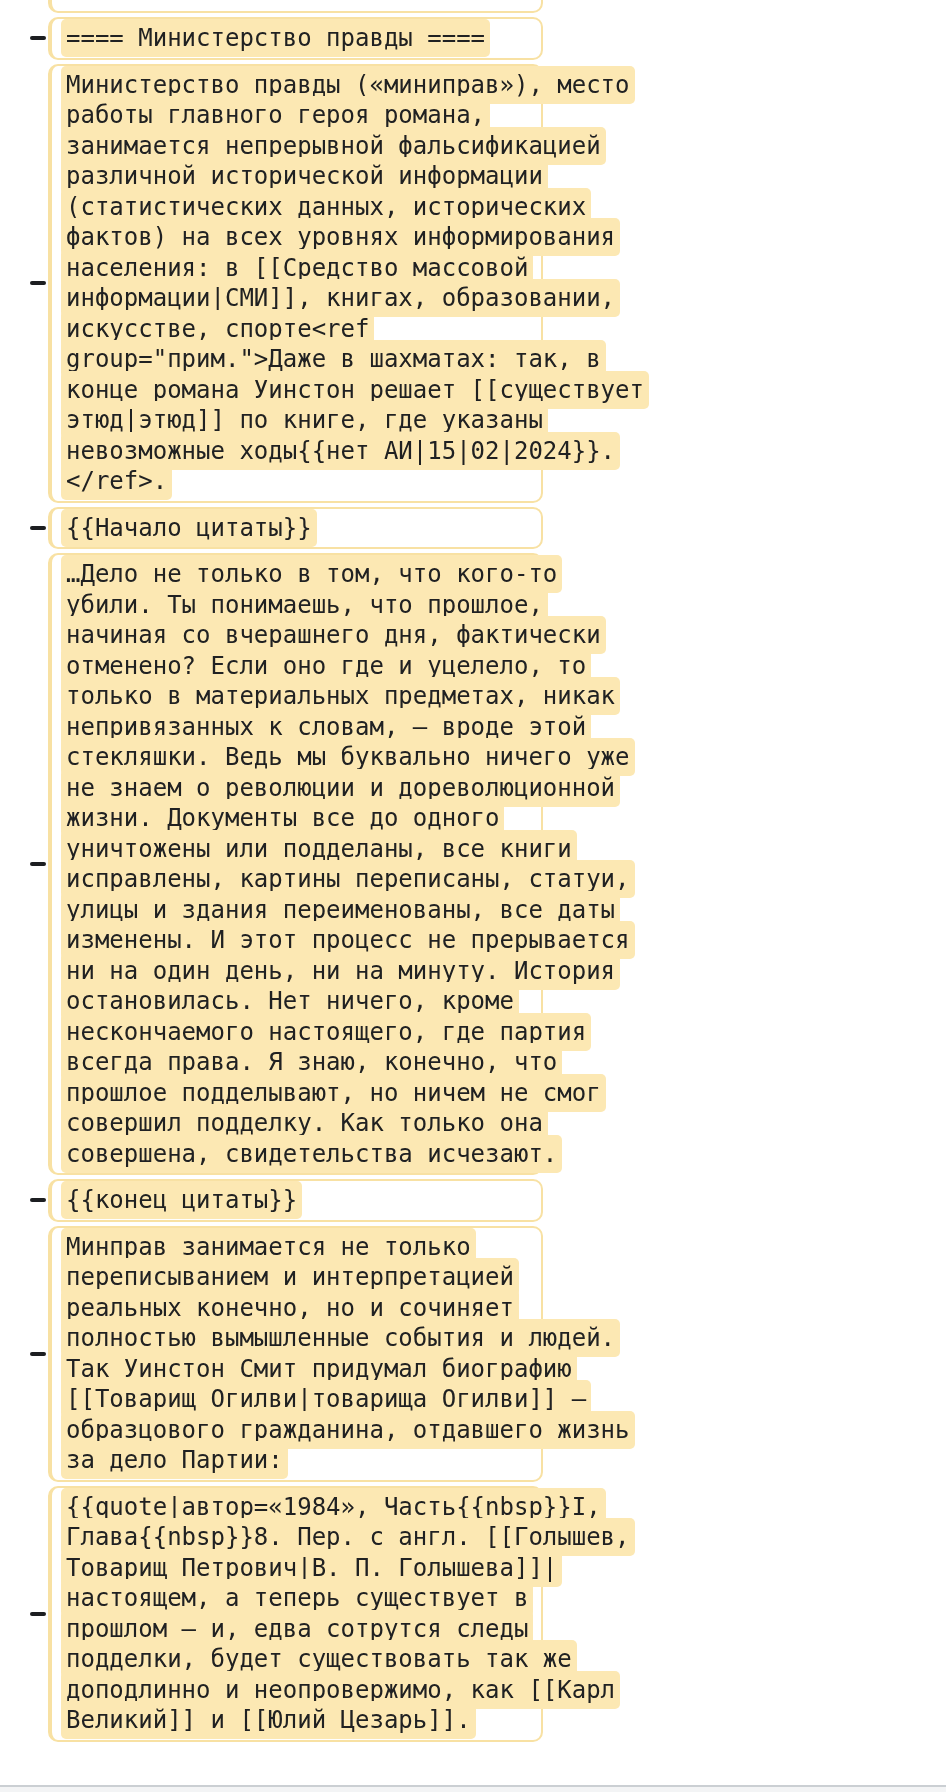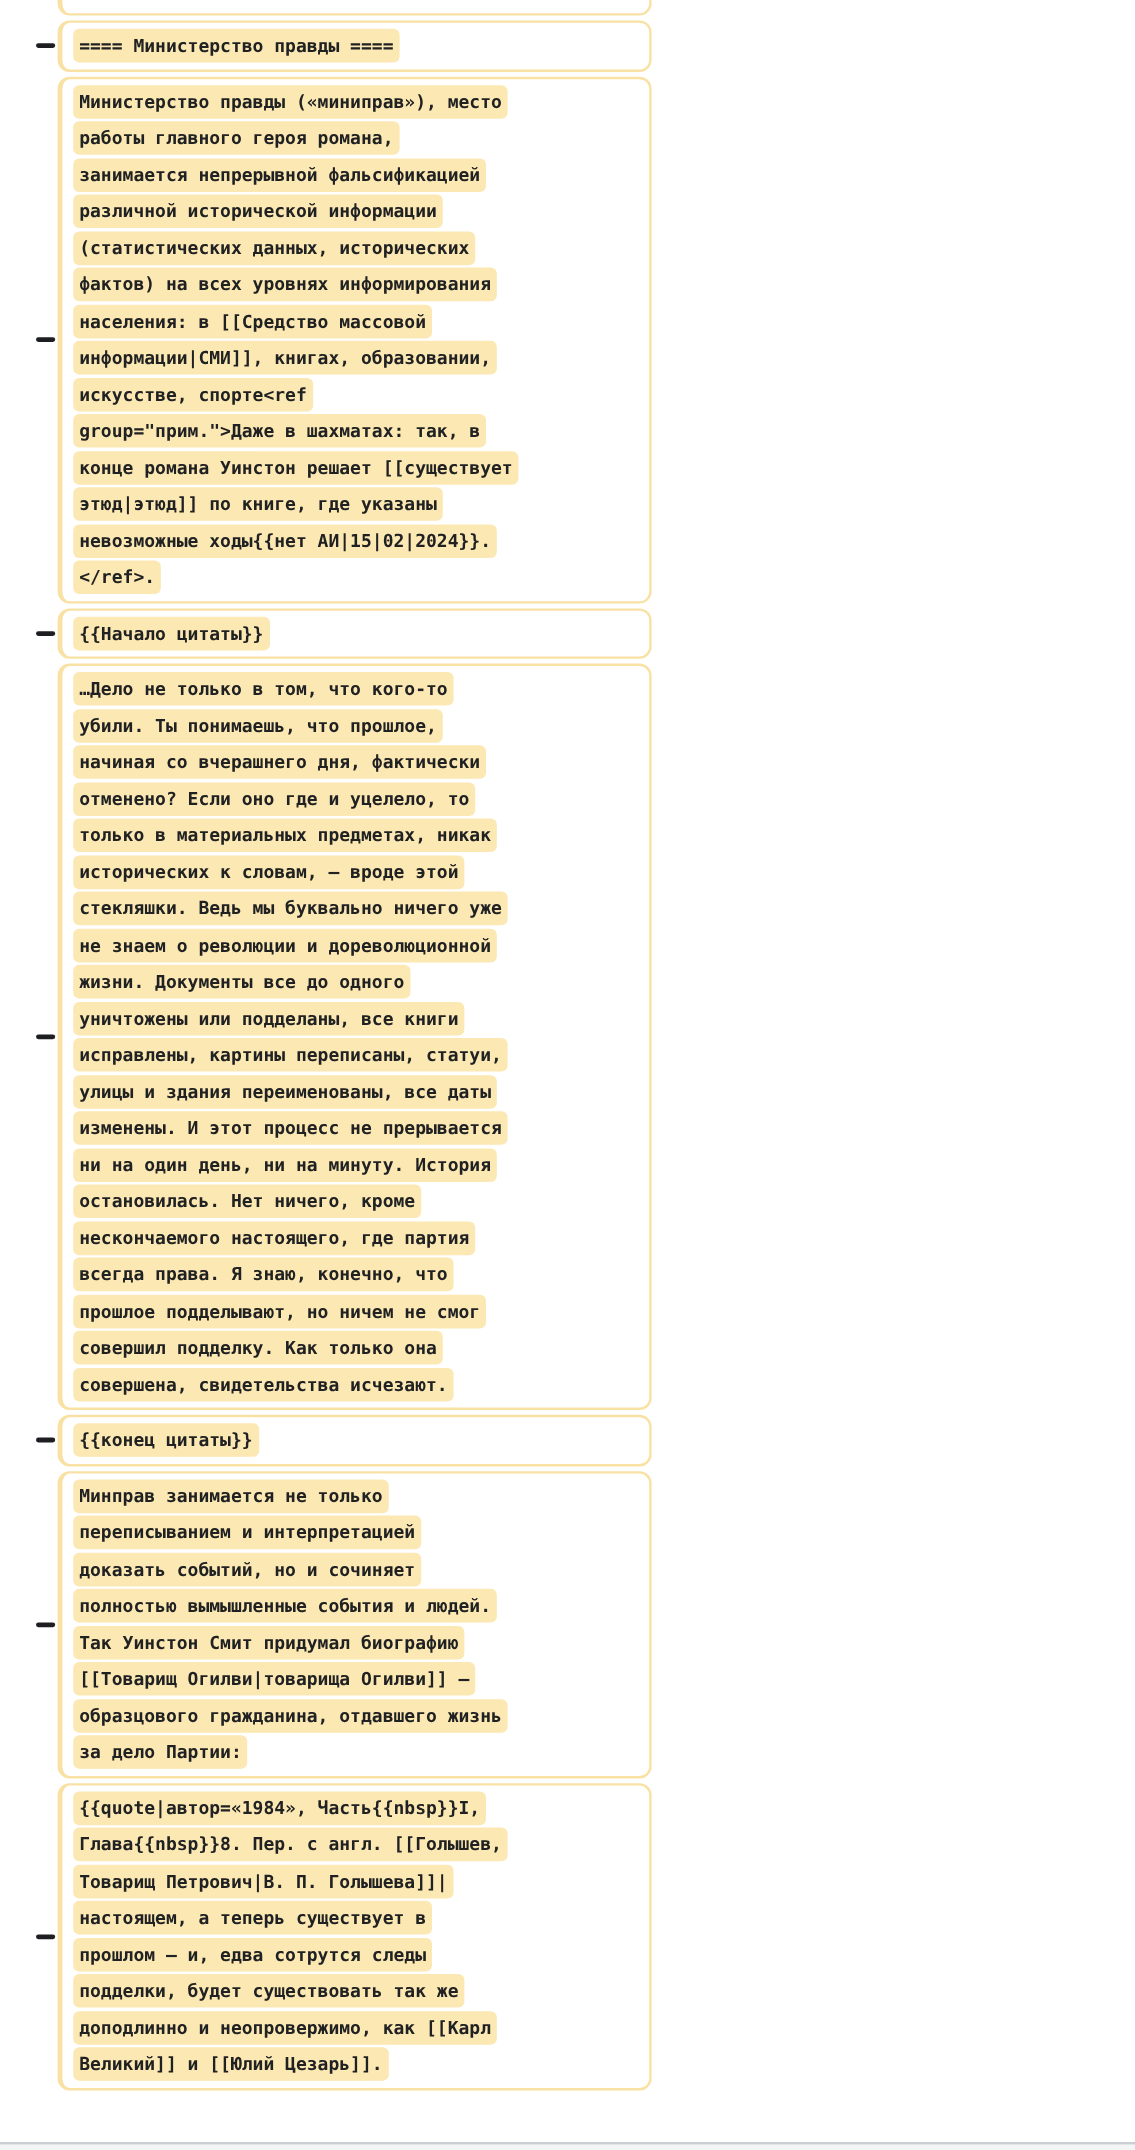--- a/index.html
+++ b/index.html
@@ -22,22 +22,22 @@
   }
   .block.partial{height:46px;}
   .marker{
     position:absolute;left:-22px;top:50%;margin-top:-2px;
     width:16px;height:4px;border-radius:2px;
     background:var(--marker,#1c1e21);
   }
   .line{
     white-space:pre;
     line-height:30.5px;
-    font-size:15px;
-    font-weight:700;
+    font-size:24px;
+    font-weight:400;
     color:var(--text,#202122);
   }
   .hl{
     background:var(--hl,#fce8b3);
     padding:5px 5px;
     border-radius:5px;
     -webkit-box-decoration-break:clone;
             box-decoration-break:clone;
   }
   .bottom-divider{
@@ -76,21 +76,21 @@
       <div class="marker"></div>
       <div class="line"><span class="hl">{{Начало цитаты}}</span></div>
     </div>
     <div class="block">
       <div class="marker"></div>
       <div class="line"><span class="hl">…Дело не только в том, что кого-то</span></div>
       <div class="line"><span class="hl">убили. Ты понимаешь, что прошлое,</span></div>
       <div class="line"><span class="hl">начиная со вчерашнего дня, фактически</span></div>
       <div class="line"><span class="hl">отменено? Если оно где и уцелело, то</span></div>
       <div class="line"><span class="hl">только в материальных предметах, никак</span></div>
-      <div class="line"><span class="hl">исторических к словам, — вроде этой</span></div>
+      <div class="line"><span class="hl">непривязанных к словам, — вроде этой</span></div>
       <div class="line"><span class="hl">стекляшки. Ведь мы буквально ничего уже</span></div>
       <div class="line"><span class="hl">не знаем о революции и дореволюционной</span></div>
       <div class="line"><span class="hl">жизни. Документы все до одного</span></div>
       <div class="line"><span class="hl">уничтожены или подделаны, все книги</span></div>
       <div class="line"><span class="hl">исправлены, картины переписаны, статуи,</span></div>
       <div class="line"><span class="hl">улицы и здания переименованы, все даты</span></div>
       <div class="line"><span class="hl">изменены. И этот процесс не прерывается</span></div>
       <div class="line"><span class="hl">ни на один день, ни на минуту. История</span></div>
       <div class="line"><span class="hl">остановилась. Нет ничего, кроме</span></div>
       <div class="line"><span class="hl">нескончаемого настоящего, где партия</span></div>
@@ -100,21 +100,21 @@
       <div class="line"><span class="hl">совершена, свидетельства исчезают.</span></div>
     </div>
     <div class="block">
       <div class="marker"></div>
       <div class="line"><span class="hl">{{конец цитаты}}</span></div>
     </div>
     <div class="block">
       <div class="marker"></div>
       <div class="line"><span class="hl">Минправ занимается не только</span></div>
       <div class="line"><span class="hl">переписыванием и интерпретацией</span></div>
-      <div class="line"><span class="hl">доказать событий, но и сочиняет</span></div>
+      <div class="line"><span class="hl">реальных конечно, но и сочиняет</span></div>
       <div class="line"><span class="hl">полностью вымышленные события и людей.</span></div>
       <div class="line"><span class="hl">Так Уинстон Смит придумал биографию</span></div>
       <div class="line"><span class="hl">[[Товарищ Огилви|товарища Огилви]] —</span></div>
       <div class="line"><span class="hl">образцового гражданина, отдавшего жизнь</span></div>
       <div class="line"><span class="hl">за дело Партии:</span></div>
     </div>
     <div class="block">
       <div class="marker"></div>
       <div class="line"><span class="hl">{{quote|автор=«1984», Часть{{nbsp}}I,</span></div>
       <div class="line"><span class="hl">Глава{{nbsp}}8. Пер. с англ. [[Голышев,</span></div>

